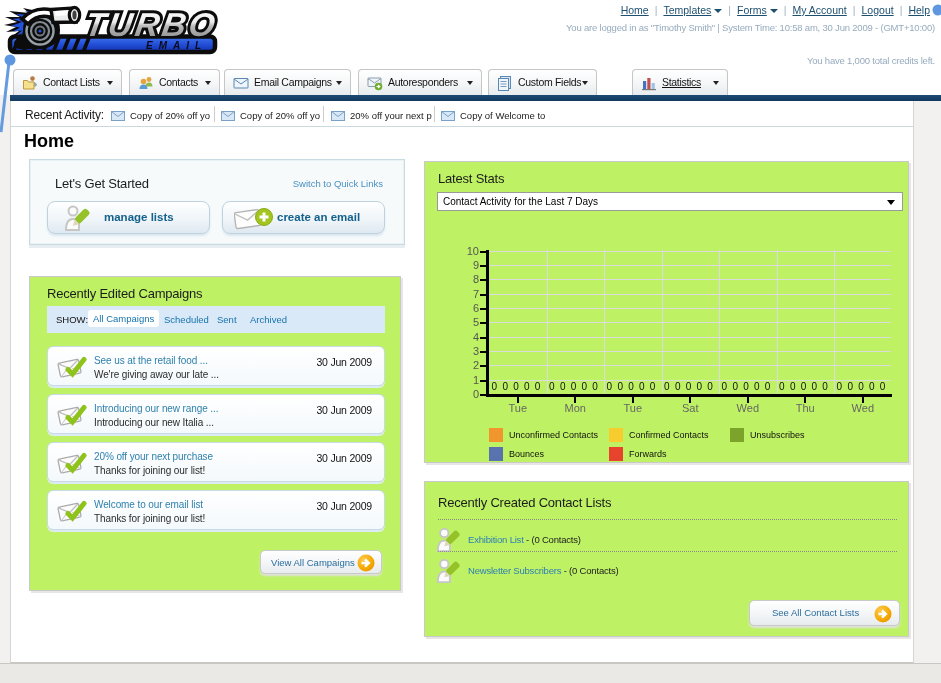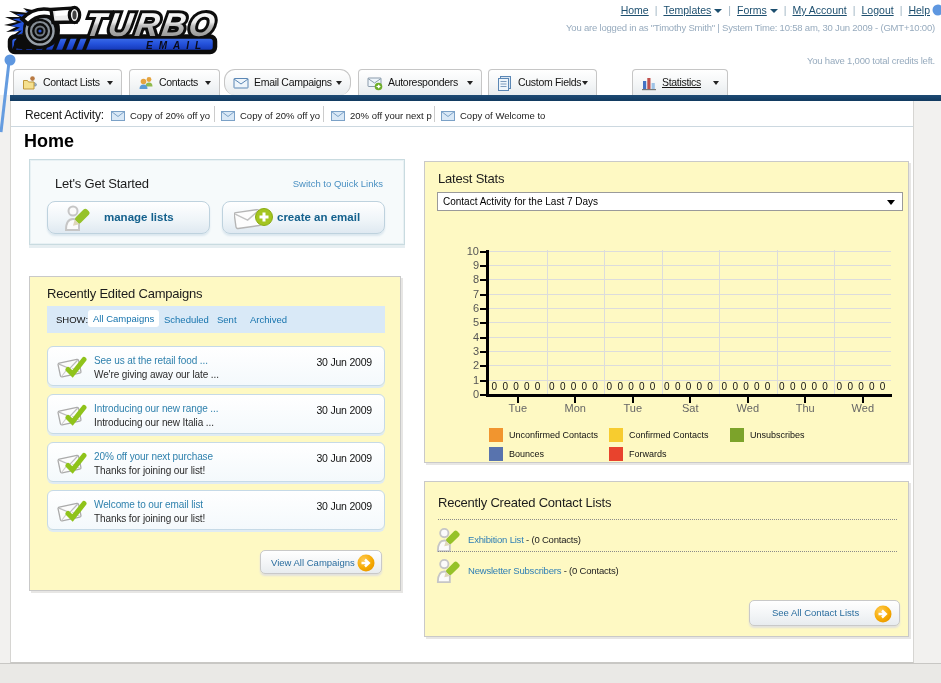--- a/index.html
+++ b/index.html
@@ -26,21 +26,21 @@
 #main { position:absolute; left:10px; top:101px; width:904px; height:562px; background:#ffffff; border-left:1px solid #d6d5d2; border-right:1px solid #d6d5d2; border-bottom:1px solid #c9c8c5; }
 #recentbar { position:absolute; left:0; top:0; width:902px; height:26px; border-bottom:1px solid #ccd8e0; font-size:11px; color:#1a1a1a; }
 #recentbar .lbl { position:absolute; left:14px; top:7px; font-size:12px; letter-spacing:-0.2px; }
 .chip-sep { position:absolute; top:5px; width:1px; height:16px; background:#cccccc; }
 .chiptext { position:absolute; top:9px; font-size:9.5px; color:#1a1a1a; white-space:nowrap; }
 .envicon { position:absolute; top:10px; width:14px; height:10px; }
 #hometitle { position:absolute; left:13px; top:30px; font-size:18px; font-weight:bold; color:#000; }
 
 
 .panel-blue { position:absolute; background:#f6fafb; border:1px solid #c9dbe0; box-shadow:0 3px 0 #e6eef1, inset 0 0 0 1px #e8f1f4; }
-.panel-gray { position:absolute; background:#fef9c3; border:1px solid #c9c9c9; box-shadow:2px 2px 0 #e7e6e4; }
+.panel-gray { position:absolute; background:#bef264; border:1px solid #c9c9c9; box-shadow:2px 2px 0 #e7e6e4; }
 .ptitle { position:absolute; font-size:13px; letter-spacing:-0.2px; color:#1c1c1c; }
 
 
 .bigbtn { position:absolute; width:163px; height:33px; background:linear-gradient(#ffffff,#eef4f8 60%,#dfe9f1); border:1px solid #bed2de; border-radius:8px; box-shadow:0 2px 2px #dbe7ef; color:#14618d; font-weight:bold; font-size:11.5px; line-height:31px; }
 #switchq { position:absolute; font-size:9.5px; color:#4a90c2; }
 
 
 #showbar { position:absolute; left:17px; top:29px; width:338px; height:27px; background:#d9e9f7; font-size:9.5px; color:#111; }
 #showbar .sel { position:absolute; left:41px; top:4px; background:#ffffff; border-radius:3px; padding:3px 5px; color:#1673ad; font-size:9.5px; }
 #showbar a { color:#1673ad; font-size:9.5px; text-decoration:none; }
@@ -159,21 +159,21 @@
         <circle cx="10.5" cy="3.6" r="2.3" fill="#b97a42"></circle>
         <path d="M6.5 9 Q10.5 5.2 14.5 9 L14 11 L7 11 Z" fill="#9db3c6" stroke="#6f8aa3" stroke-width="0.6"></path>
         <path d="M1.5 5.5 h4 l1 1.5 h5.5 v7 h-10.5 z" fill="#f5e08e" stroke="#c0983b" stroke-width="1"></path>
       </svg>Contact Lists<span class="car"></span></div>
   <div class="tab" style="left:129px;width:91px;"><svg class="ticon" viewBox="0 0 16 16">
         <circle cx="11" cy="4.5" r="2.4" fill="#e5a43f"></circle>
         <path d="M7.5 11.5 Q7.5 7.5 11 7.5 Q14.5 7.5 14.5 11.5 Z" fill="#8fba4b"></path>
         <circle cx="5.5" cy="6.5" r="2.8" fill="#e5a43f"></circle>
         <path d="M1.5 14 Q1.5 9.5 5.5 9.5 Q9.5 9.5 9.5 14 Z" fill="#5b9bd5"></path>
       </svg>Contacts<span class="car"></span></div>
-  <div class="tab" style="left:224px;width:127px;border-radius:11px;"><svg class="ticon" viewBox="0 0 16 16">
+  <div class="tab" style="left:224px;width:127px;"><svg class="ticon" viewBox="0 0 16 16">
         <rect x="1" y="3.5" width="14" height="9.5" rx="0.5" fill="#eef5fb" stroke="#5b87b5"></rect>
         <path d="M1 4 L8 9 L15 4" fill="none" stroke="#5b87b5"></path>
       </svg>Email Campaigns<span class="car"></span></div>
   <div class="tab" style="left:358px;width:124px;"><svg class="ticon" viewBox="0 0 16 16">
         <rect x="1" y="3" width="13" height="8.5" rx="0.5" fill="#eef5fb" stroke="#8a9bab"></rect>
         <path d="M1 3.5 L7.5 8 L14 3.5" fill="none" stroke="#8a9bab"></path>
         <circle cx="11.5" cy="11.5" r="3.8" fill="#6fae2c"></circle>
         <path d="M9.5 11.5 h3 M11 10 l1.8 1.5 l-1.8 1.5" fill="none" stroke="#fff" stroke-width="1.2"></path>
       </svg>Autoresponders<span class="car"></span></div>
   <div class="tab" style="left:488px;width:109px;"><svg class="ticon" viewBox="0 0 16 16">

